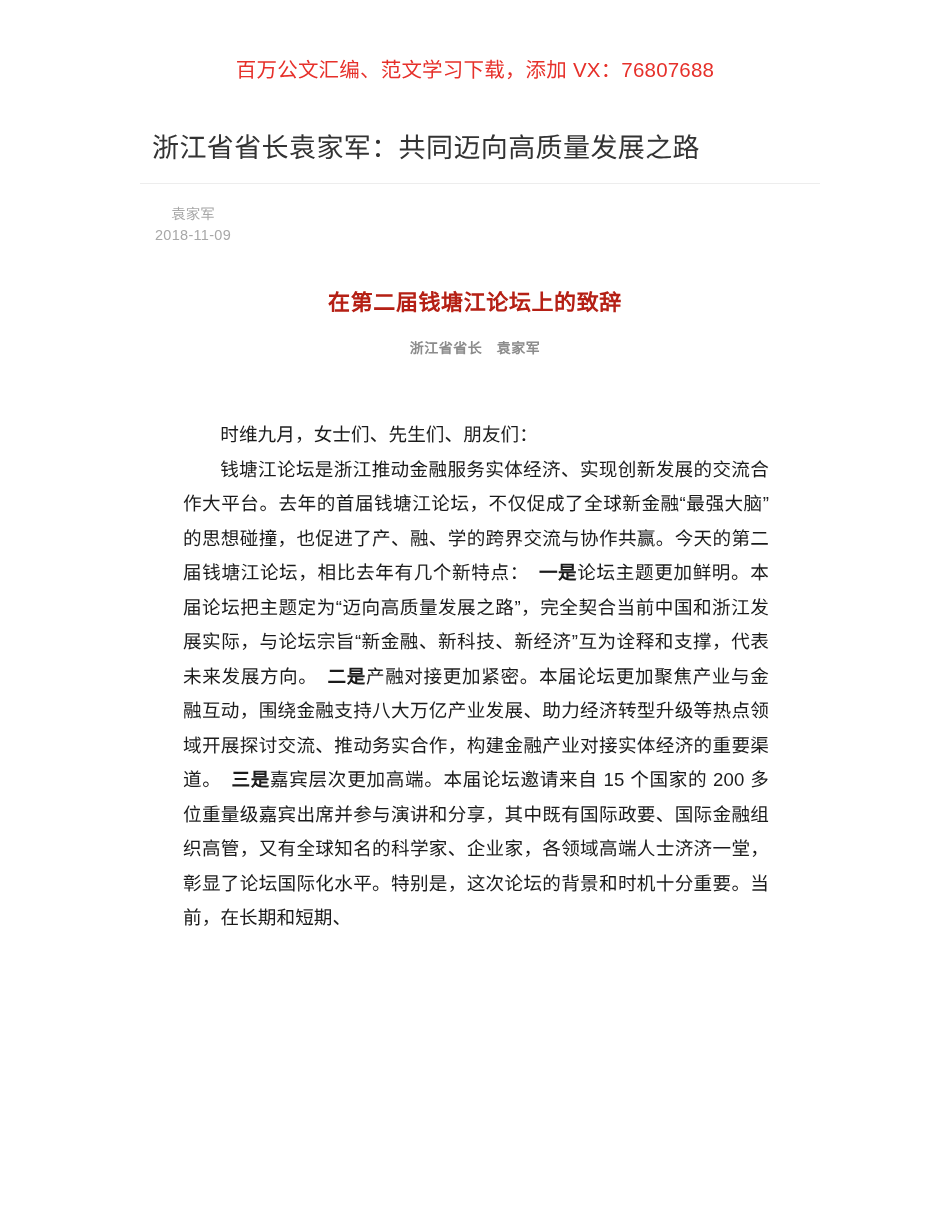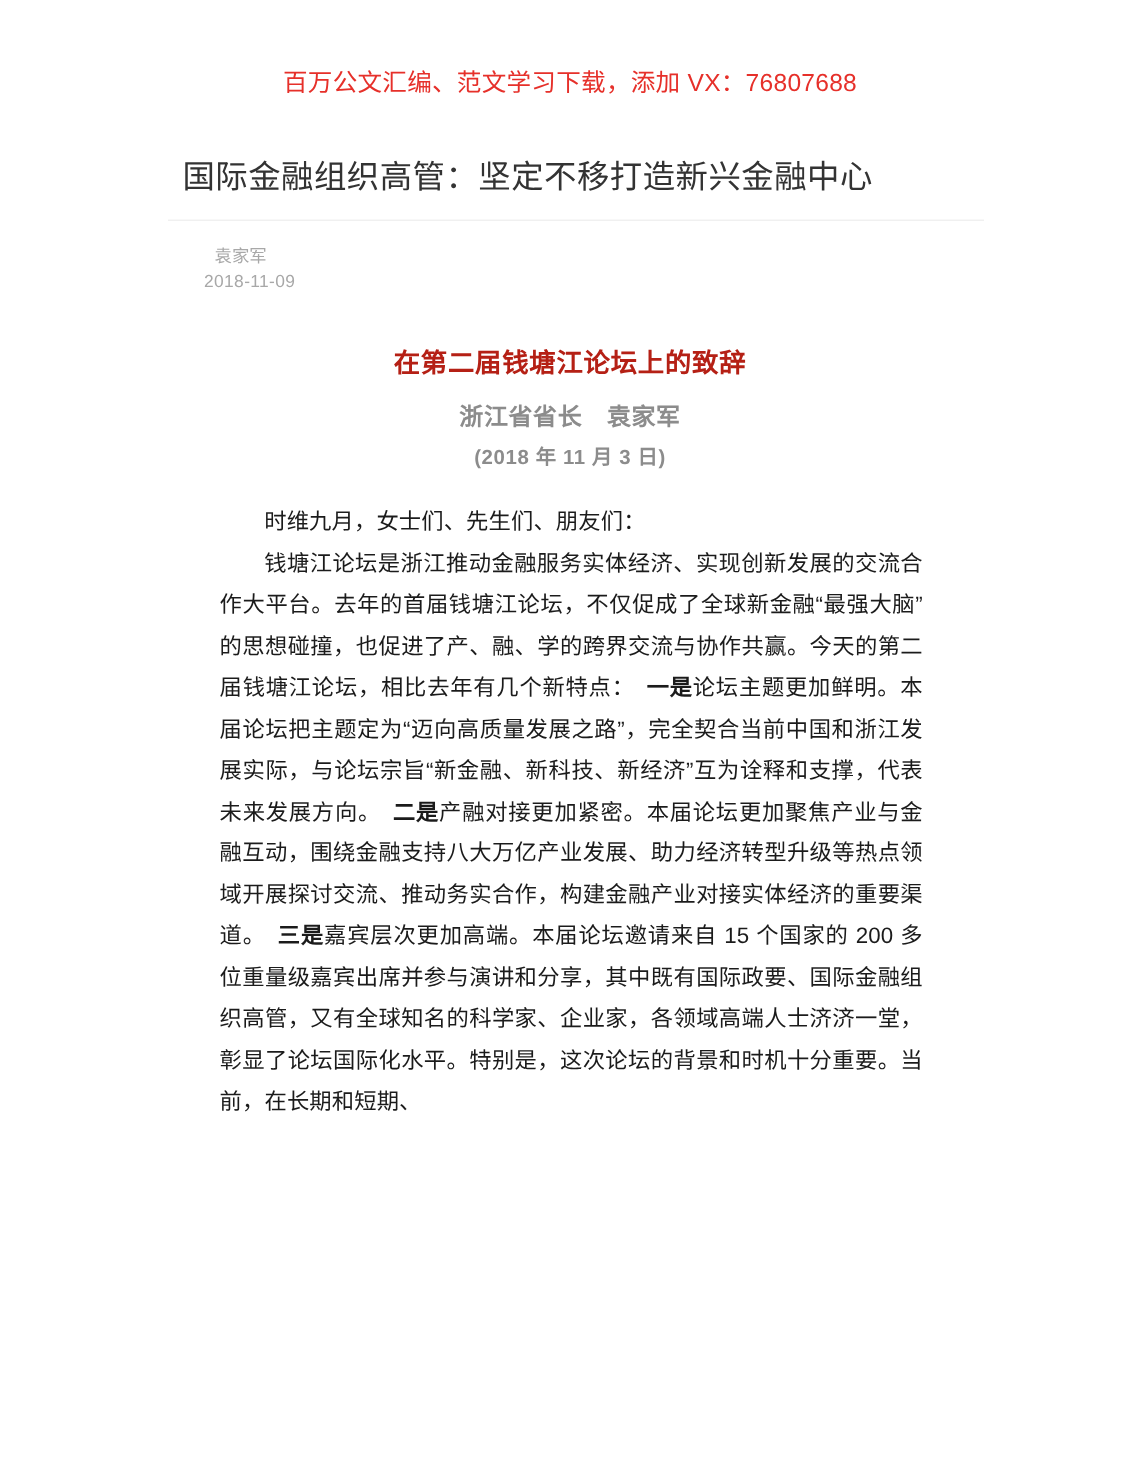--- a/index.html
+++ b/index.html
@@ -69,42 +69,42 @@
   .byline {
     position: absolute;
     top: 204px;
     left: 155px;
     color: #a8a8a8;
     font-size: 14.5px;
     line-height: 21px;
     text-align: center;
   }
   .byline-author { display: block; }
-  .byline-date { display: block; letter-spacing: 0.3px; margin-left: 15px; }
+  .byline-date { display: block; letter-spacing: 0.3px; }
 
   
   .speech-head {
     position: absolute;
     top: 288px;
     left: 0;
     width: 950px;
     text-align: center;
   }
   .speech-title {
     font-size: 22px;
     line-height: 33px;
     font-weight: bold;
     color: #b52015;
     margin: 0;
     letter-spacing: 0.6px;
     font-family: Liberation Mono, monospace;
   }
   .speech-author {
     margin-top: 14px;
-    font-size: 20px;
+    font-size: 14px;
     line-height: 26px;
     font-weight: bold;
     color: #8c8c8c;
     letter-spacing: 0.5px;
   }
   .speech-date {
     margin-top: 8px;
     font-size: 17px;
     line-height: 26px;
     font-weight: bold;
@@ -134,34 +134,33 @@
   }
 </style>
 </head>
 <body>
 
 <div class="page">
 
   <div class="promo-banner" style="color: rgb(230, 48, 42);">百万公文汇编、范文学习下载，添加 VX：76807688</div>
 
   <div class="article-header">
-    <h1 class="article-title">国际金融组织高管：坚定不移打造新兴金融中心</h1>
+    <h1 class="article-title">浙江省省长袁家军：共同迈向高质量发展之路</h1>
   </div>
 
   <div class="header-divider"></div>
 
   <div class="byline">
     <span class="byline-author">袁家军</span>
     <span class="byline-date">2018-11-09</span>
   </div>
 
   <div class="speech-head">
     <div class="speech-title" style="color: rgb(181, 32, 21);">在第二届钱塘江论坛上的致辞</div>
     <div class="speech-author" style="color: rgb(140, 140, 140);">浙江省省长　袁家军</div>
-    <div class="speech-date" style="color: rgb(140, 140, 140);">(2018 年 11 月 3 日)</div>
   </div>
 
   <div class="article-body" id="article-body">
       <p><span>时维九月，女士们、先生们、朋友们：</span></p>
       <p><span>钱塘江论坛是浙江推动金融服务实体经济、实现创新发展的交流合作大平台。去年的首届钱塘江论坛，不仅促成了全球新金融“最强大脑”的思想碰撞，也促进了产、融、学的跨界交流与协作共赢。今天的第二届钱塘江论坛，相比去年有几个新特点：　</span><b>一是</b><span>论坛主题更加鲜明。本届论坛把主题定为“迈向高质量发展之路”，完全契合当前中国和浙江发展实际，与论坛宗旨“新金融、新科技、新经济”互为诠释和支撑，代表未来发展方向。　</span><b>二是</b><span>产融对接更加紧密。本届论坛更加聚焦产业与金融互动，围绕金融支持八大万亿产业发展、助力经济转型升级等热点领域开展探讨交流、推动务实合作，构建金融产业对接实体经济的重要渠道。　</span><b>三是</b><span>嘉宾层次更加高端。本届论坛邀请来自 15 个国家的 200 多位重量级嘉宾出席并参与演讲和分享，其中既有国际政要、国际金融组织高管，又有全球知名的科学家、企业家，各领域高端人士济济一堂，彰显了论坛国际化水平。特别是，这次论坛的背景和时机十分重要。当前，在长期和短期、</span></p>
     </div>
 
 </div>
 
 </body></html>

